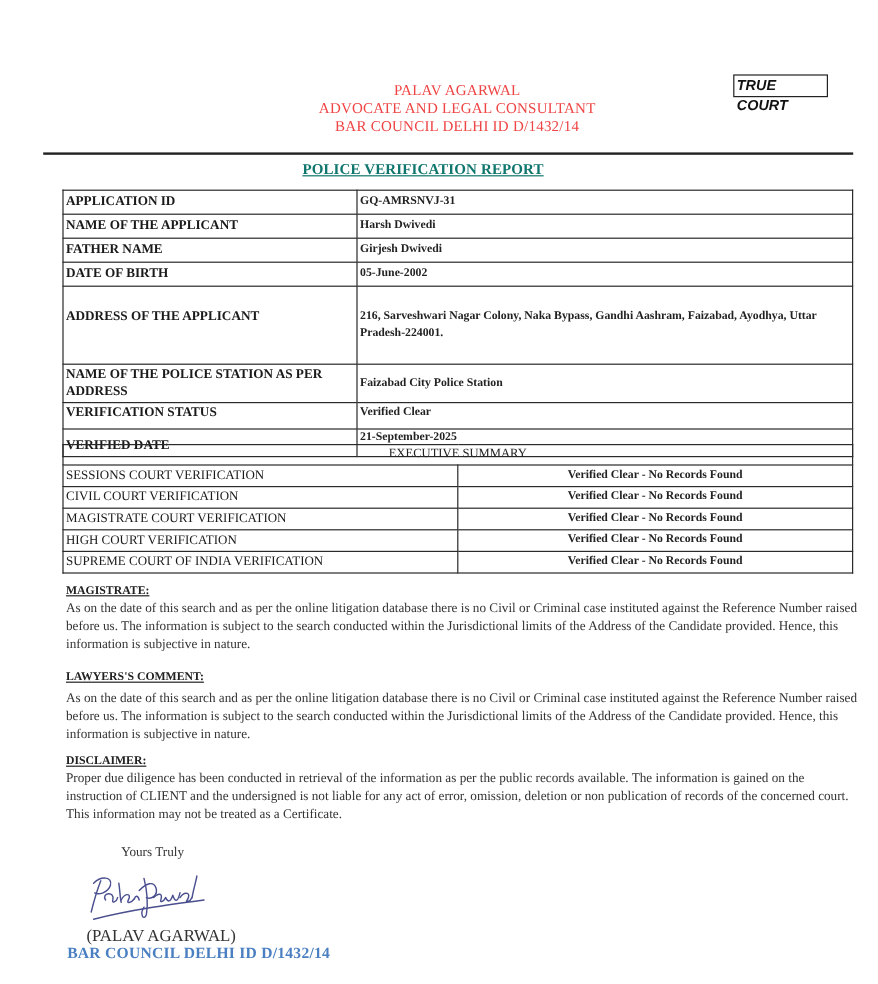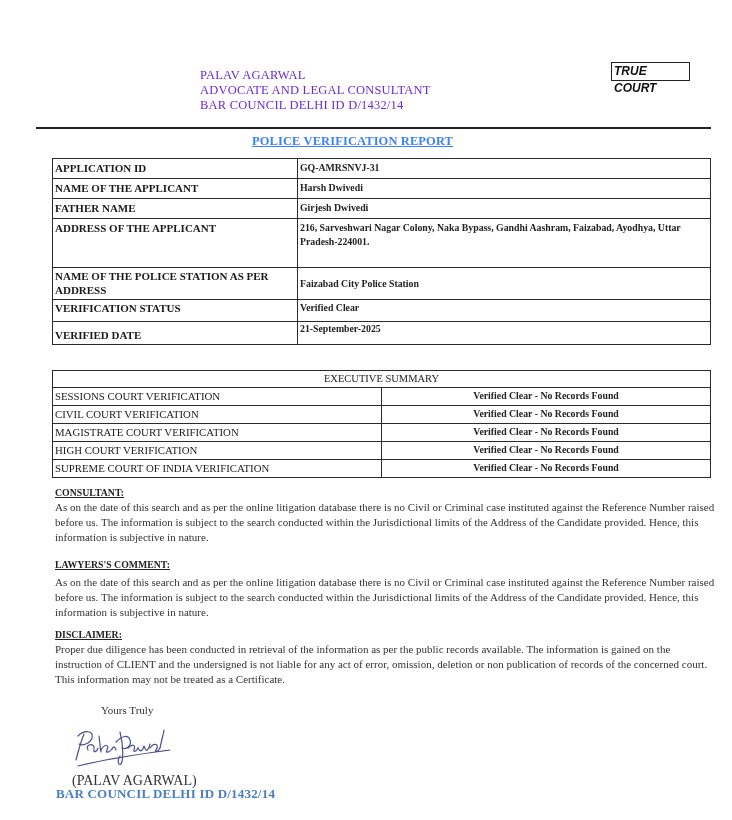--- a/index.html
+++ b/index.html
@@ -13,22 +13,22 @@
       position: relative;
       overflow: hidden;
       font-family: "Liberation Serif", "DejaVu Serif", serif;
       color: #1a1a1a;
     }
     .letterhead {
       position: absolute;
       left: 200px;
       top: 68px;
       width: 362px;
-      text-align: left;
-      color: #6d28d9;
+      text-align: center;
+      color: #ef4444;
       font-size: 12.5px;
       line-height: 15px;
       letter-spacing: 0.2px;
     }
     .true-copy {
       position: absolute;
       left: 611px;
       top: 62px;
       width: 75px;
       height: 17px;
@@ -50,21 +50,21 @@
       height: 0;
       border-top: 2px solid #222;
     }
     .report-title {
       position: absolute;
       left: 252px;
       top: 134px;
       font-weight: bold;
       font-size: 12.5px;
       text-decoration: underline;
-      color: #3b82f6;
+      color: #0f766e;
       letter-spacing: 0.1px;
     }
     table {
       border-collapse: collapse;
       position: absolute;
       left: 52px;
       width: 659px;
       table-layout: fixed;
     }
     td {
@@ -80,21 +80,21 @@
       font-weight: bold;
       font-size: 11px;
       color: #1a1a1a;
     }
     .info-table td.val {
       font-weight: bold;
       font-size: 9.8px;
       color: #222;
     }
     .info-table tr.r1 td { height: 17px; padding-top: 2px; }
-    .info-table tr.r-addr td { height: 46px; padding-top: 2px; border-radius: 19px; }
+    .info-table tr.r-addr td { height: 46px; padding-top: 18px; border-radius: 19px; }
     .info-table tr.r-ps td { height: 30px; }
     .info-table tr.r-ps td.lbl { padding-top: 1px; }
     .info-table tr.r-ps td.val { vertical-align: middle; }
     .info-table tr.r-vs td { height: 20px; padding-top: 1px; }
     .info-table tr.r-vd td { height: 20px; }
     .info-table tr.r-vd td.lbl { vertical-align: bottom; padding-bottom: 2px; }
     .info-table tr.r-vd td.val { vertical-align: top; padding-top: 0; }
 
     .summary-table { top: 370px; }
     .summary-table td.head {
@@ -196,20 +196,24 @@
     <td class="val">GQ-AMRSNVJ-31</td>
   </tr>
   <tr class="r1">
     <td class="lbl">NAME OF THE APPLICANT</td>
     <td class="val">Harsh Dwivedi</td>
   </tr>
   <tr class="r1">
     <td class="lbl">FATHER NAME</td>
     <td class="val">Girjesh Dwivedi</td>
   </tr>
+  <tr class="r1">
+    <td class="lbl">DATE OF BIRTH</td>
+    <td class="val">05-June-2002</td>
+  </tr>
   <tr class="r-addr">
     <td class="lbl">ADDRESS OF THE APPLICANT</td>
     <td class="val">216, Sarveshwari Nagar Colony, Naka Bypass, Gandhi Aashram, Faizabad, Ayodhya, Uttar Pradesh-224001.</td>
   </tr>
   <tr class="r-ps">
     <td class="lbl">NAME OF THE POLICE STATION AS PER ADDRESS</td>
     <td class="val">Faizabad City Police Station</td>
   </tr>
   <tr class="r-vs">
     <td class="lbl">VERIFICATION STATUS</td>
@@ -244,21 +248,21 @@
     <td class="val">Verified Clear - No Records Found</td>
   </tr>
   <tr>
     <td class="lbl">SUPREME COURT OF INDIA VERIFICATION</td>
     <td class="val">Verified Clear - No Records Found</td>
   </tr>
 </tbody>
   </table>
 
 <div class="section conclusion">
-  <span class="sec-head">CONSULTANT:</span>
+  <span class="sec-head">MAGISTRATE:</span>
   <span class="sec-body">As on the date of this search and as per the online litigation database there is no Civil or Criminal case instituted against the Reference Number raised before us. The information is subject to the search conducted within the Jurisdictional limits of the Address of the Candidate provided. Hence, this information is subjective in nature.</span>
 </div>
 
 <div class="section comment">
   <span class="sec-head">LAWYERS'S COMMENT:</span>
   <span class="sec-body">As on the date of this search and as per the online litigation database there is no Civil or Criminal case instituted against the Reference Number raised before us. The information is subject to the search conducted within the Jurisdictional limits of the Address of the Candidate provided. Hence, this information is subjective in nature.</span>
 </div>
 
 <div class="section disclaimer">
   <span class="sec-head">DISCLAIMER:</span>

